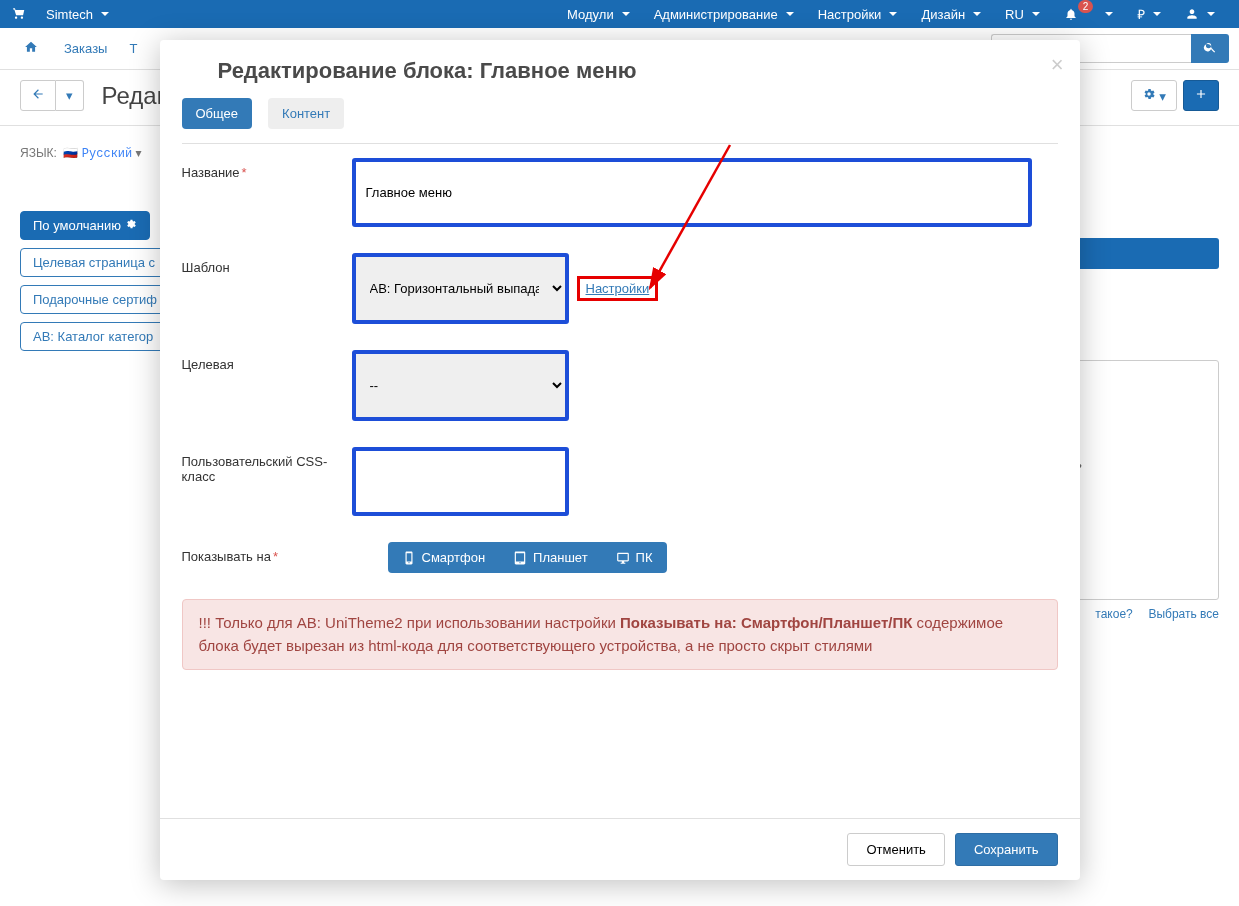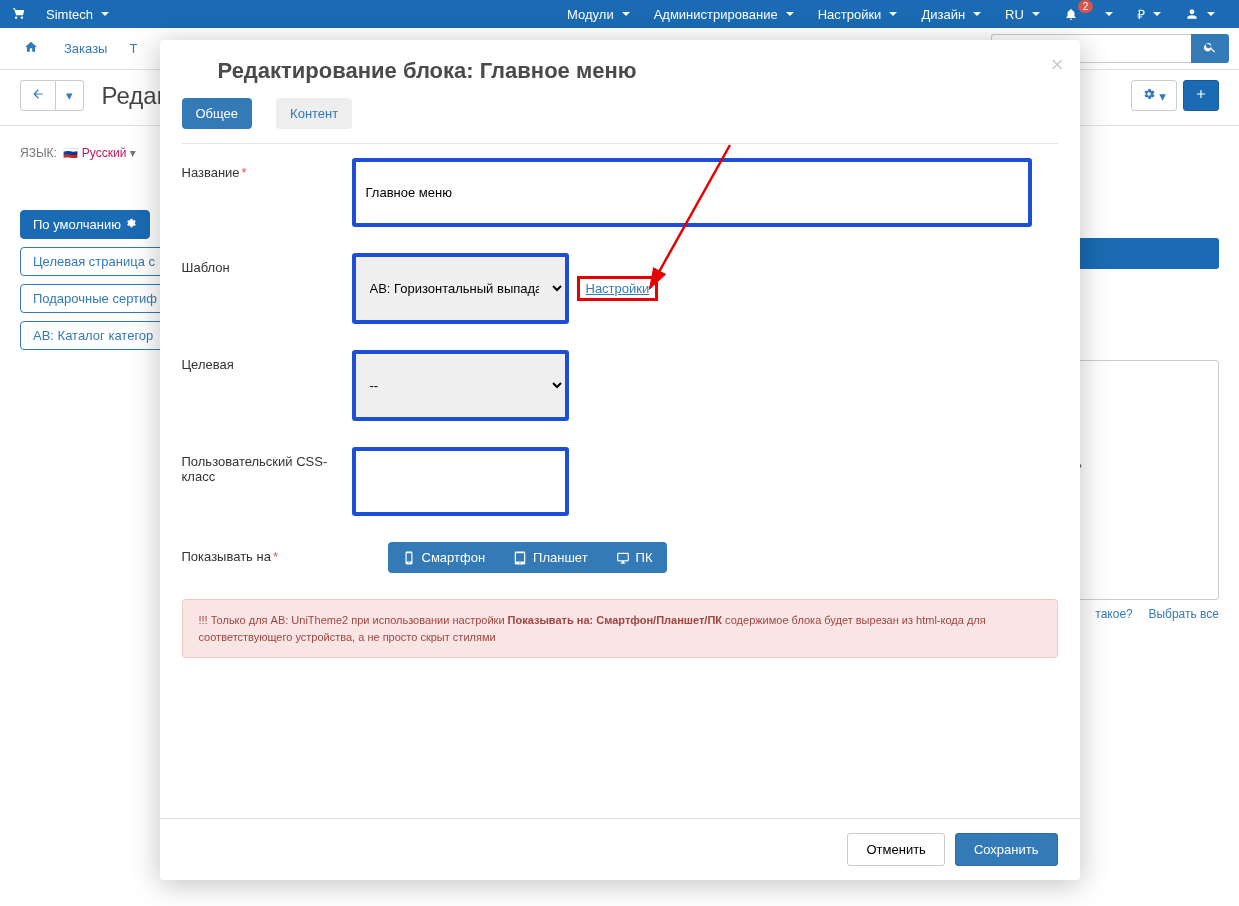--- a/index.html
+++ b/index.html
@@ -32,21 +32,21 @@
 .btn-sm { border: 1px solid #ccc; background: #fff; padding: 6px 10px; border-radius: 3px; cursor: pointer; color: #337ab7; }
 .btn-primary-sm { background: #1a6bb3; border: 1px solid #165a96; color: #fff; padding: 6px 10px; border-radius: 3px; cursor: pointer; }
 
 
 .main { display: flex; padding: 20px; gap: 20px; }
 .left-col { flex: 0 0 240px; }
 .center-col { flex: 1; }
 .right-col { flex: 0 0 300px; }
 
 .lang-row { margin-bottom: 18px; color: #777; font-size: 12px; }
-.lang-row a { color: #be185d; }
+.lang-row a { color: #3b82f6; font-family: Liberation Mono, monospace; }
 
 .pill { display: inline-block; background: #fff; border: 1px solid #337ab7; color: #337ab7; padding: 6px 12px; border-radius: 4px; margin-bottom: 8px; font-size: 13px; cursor: pointer; }
 .pill.active { background: #1a6bb3; color: #fff; border-color: #1a6bb3; margin-top: 32px; }
 
 .right-col h3 { font-size: 16px; margin-bottom: 12px; font-weight: 600; }
 .right-col .layout-item { padding: 8px 12px; color: #337ab7; cursor: pointer; }
 .right-col .layout-item.active { background: #1a6bb3; color: #fff; border-radius: 3px; }
 .widget-code { border: 1px solid #ccc; border-radius: 3px; padding: 10px; font-family: monospace; font-size: 11px; color: #555; height: 240px; overflow: auto; background: #fff; white-space: pre-wrap; }
 .widget-links { text-align: right; margin-top: 6px; }
 .widget-links a { color: #337ab7; margin-left: 12px; font-size: 12px; }
@@ -58,40 +58,40 @@
 .block-card .ico { width: 24px; height: 24px; border: 1px dashed #999; display: inline-flex; align-items: center; justify-content: center; font-weight: bold; color: #666; }
 .block-card .ftr { background: #1a6bb3; color: #fff; padding: 4px 8px; display: flex; gap: 8px; font-size: 12px; }
 .section-label { color: #888; padding: 8px; text-align: center; border: 1px solid #ccc; border-top: none; font-size: 12px; }
 
 
 .modal-backdrop { position: fixed; inset: 0; background: rgba(0,0,0,0); display: flex; justify-content: center; z-index: 100; }
 .modal { background: #fff; width: 920px; margin-top: 40px; border-radius: 4px; box-shadow: 0 4px 30px rgba(0,0,0,0.25); height: 840px; display: flex; flex-direction: column; position: relative; }
 .modal-header { padding: 18px 22px 14px; margin-left: 36px; }
 .modal-title { font-size: 22px; font-weight: 600; color: #4a4a4a; }
 .modal-close { position: absolute; top: 12px; right: 16px; font-size: 22px; color: #ccc; cursor: pointer; }
-.modal-tabs { padding: 0 22px; display: flex; gap: 24px; }
+.modal-tabs { padding: 0 22px; display: flex; gap: 16px; }
 .modal-tab { padding: 8px 14px; border-radius: 4px; cursor: pointer; font-size: 13px; }
 .modal-tab.active { background: #337ab7; color: #fff; }
 .modal-tab:not(.active) { background: #eee; color: #337ab7; }
 .modal-hr { border: none; border-top: 1px solid #e0e0e0; margin: 14px 22px; }
 .modal-body { padding: 0 22px; flex: 1; overflow: auto; }
 .form-row { display: flex; align-items: flex-start; margin-bottom: 26px; }
 .form-label { width: 170px; padding-right: 12px; padding-top: 7px; color: #333; font-size: 13px; }
 .req { color: #d9534f; margin-left: 2px; }
 .form-control { flex: 1; }
 .form-control input[type=text], .form-control select { width: 100%; max-width: 680px; padding: 23px 10px; border: 4px solid #1d4ed8; border-radius: 3px; font-size: 13px; }
 .form-control select { max-width: 217px; }
 .select-row { display: flex; align-items: center; gap: 8px; }
 .settings-link { color: #337ab7; text-decoration: underline; cursor: pointer; }
 .highlight-box { border: 3px solid #e60000; padding: 2px 6px; display: inline-block; }
 .show-on-btns { display: flex; }
 .show-on-btn { background: #337ab7; color: #fff; padding: 8px 14px; font-size: 13px; display: flex; align-items: center; gap: 6px; cursor: pointer; }
 .show-on-btn:first-child { border-radius: 4px 0 0 4px; margin-left: 36px; }
 .show-on-btn:last-child { border-radius: 0 4px 4px 0; }
-.alert-warn { background: #f8e5e4; border: 1px solid #f0c7c5; color: #a04541; padding: 12px 16px; border-radius: 4px; font-size: 11px; line-height: 1.5; }
+.alert-warn { background: #f8e5e4; border: 1px solid #f0c7c5; color: #a04541; padding: 12px 16px; border-radius: 4px; font-size: 15px; line-height: 1.5; }
 .alert-warn strong { color: #a04541; }
 .modal-footer { padding: 14px 22px; border-top: 1px solid #e0e0e0; display: flex; justify-content: flex-end; gap: 10px; }
 .btn-cancel { background: #fff; border: 1px solid #ccc; padding: 8px 18px; border-radius: 3px; cursor: pointer; font-size: 13px; }
 .btn-save { background: #337ab7; color: #fff; border: 1px solid #2e6da4; padding: 8px 18px; border-radius: 3px; cursor: pointer; font-size: 13px; }
 
 
 .arrow-svg { position: absolute; pointer-events: none; }
 
 .icon-svg { width: 14px; height: 14px; fill: currentColor; }
 </style>

